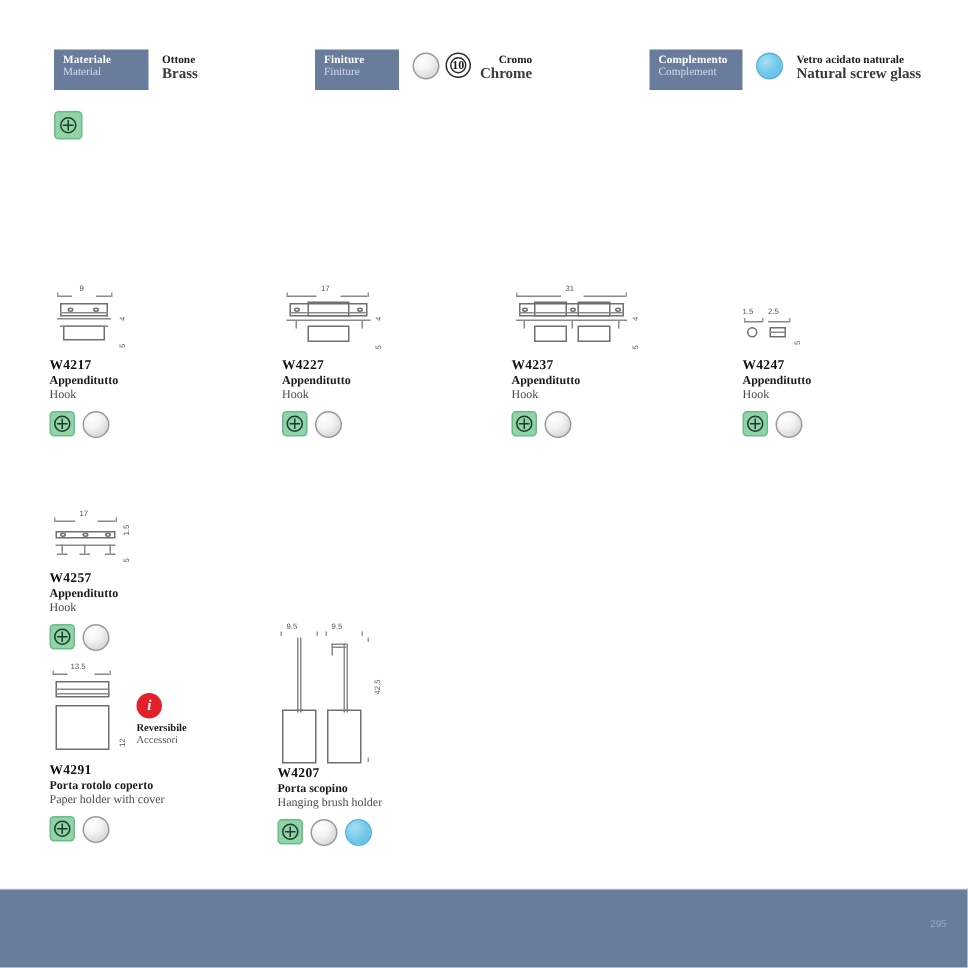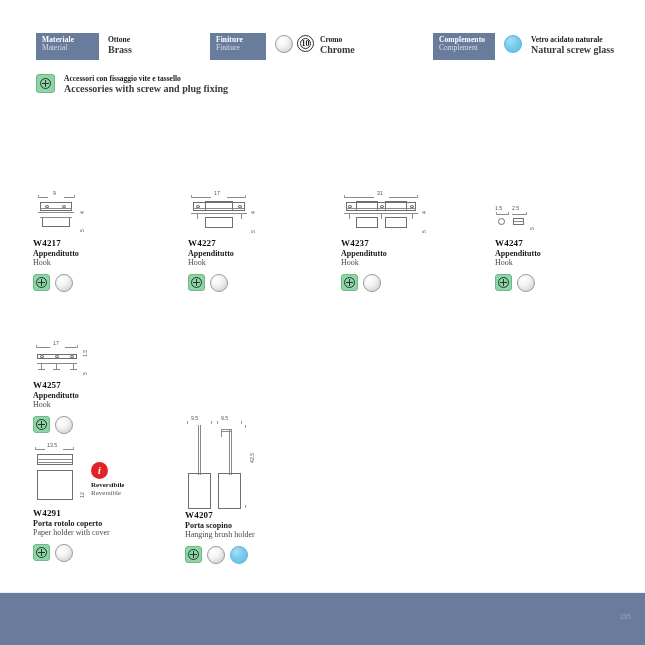--- a/index.html
+++ b/index.html
@@ -139,21 +139,21 @@
 
   <div class="legend-group" style="left:210px; top:33px;">
     <div class="tag-box" style="width:56px;">
       <div class="tag-it">Finiture</div>
       <div class="tag-en">Finiture</div>
     </div>
     <div class="sphere" style="margin-left:9px; margin-top:2px;"></div>
     <div class="badge10" style="margin-left:4px; margin-top:2px;">
       <span>10</span>
     </div>
-    <div class="legend-text" style="margin-left:6px;">
+    <div class="legend-text" style="margin-left:6px;text-align:right;">
       <div class="legend-it">Cromo</div>
       <div class="legend-en">Chrome</div>
     </div>
   </div>
 
   <div class="legend-group" style="left:385px; top:33px;margin-left:48px;">
     <div class="tag-box" style="width:62px;">
       <div class="tag-it">Complemento</div>
       <div class="tag-en">Complement</div>
     </div>
@@ -161,24 +161,20 @@
     <div class="legend-text" style="margin-left:9px;">
       <div class="legend-it">Vetro acidato naturale</div>
       <div class="legend-en">Natural screw glass</div>
     </div>
   </div>
 
   <div class="accessory">
     <div class="plusbox">
         <div class="ring"></div>
       </div>
-    <div class="legend-text">
-      <div class="legend-it">Accessori con fissaggio vite e tassello</div>
-      <div class="legend-en">Accessories with screw and plug fixing</div>
-    </div>
   </div>
 </div>
 
 <div class="product" style="left:33px; top:190px;">
   <div class="drawing" style="width:120px; height:48px;">
     <div class="dim" style="left:20px; top:0px;">9</div>
     <div class="ln hl" style="left:5px; top:7px; width:10px;"></div>
     <div class="ln hl" style="left:31px; top:7px; width:10px;"></div>
     <div class="tick" style="left:5px; top:5px;"></div>
     <div class="tick" style="left:41px; top:5px;"></div>
@@ -339,21 +335,21 @@
     <div class="ln hl" style="left:4px; top:22px; width:36px;"></div>
 
     <div class="box" style="left:4px; top:30px; width:36px; height:30px;"></div>
     <div class="dim vert" style="left:46px; top:28px;"></div>
     <div class="dim vert" style="left:46px; top:58px;">12</div>
 
     <div style="position:absolute; left:58px; top:22px; display:flex; flex-direction:column; align-items:flex-start;">
       <div class="info-badge">i</div>
       <div class="rev-label">
         <div class="rev-it">Reversibile</div>
-        <div class="rev-en">Reversible</div>
+        <div class="rev-en">Accessori</div>
       </div>
     </div>
   </div>
   <div class="code">W4291</div>
   <div class="name-it">Porta rotolo coperto</div>
   <div class="name-en">Paper holder with cover</div>
   <div class="swatches">
     <div class="plusbox">
         <div class="ring"></div>
       </div>

